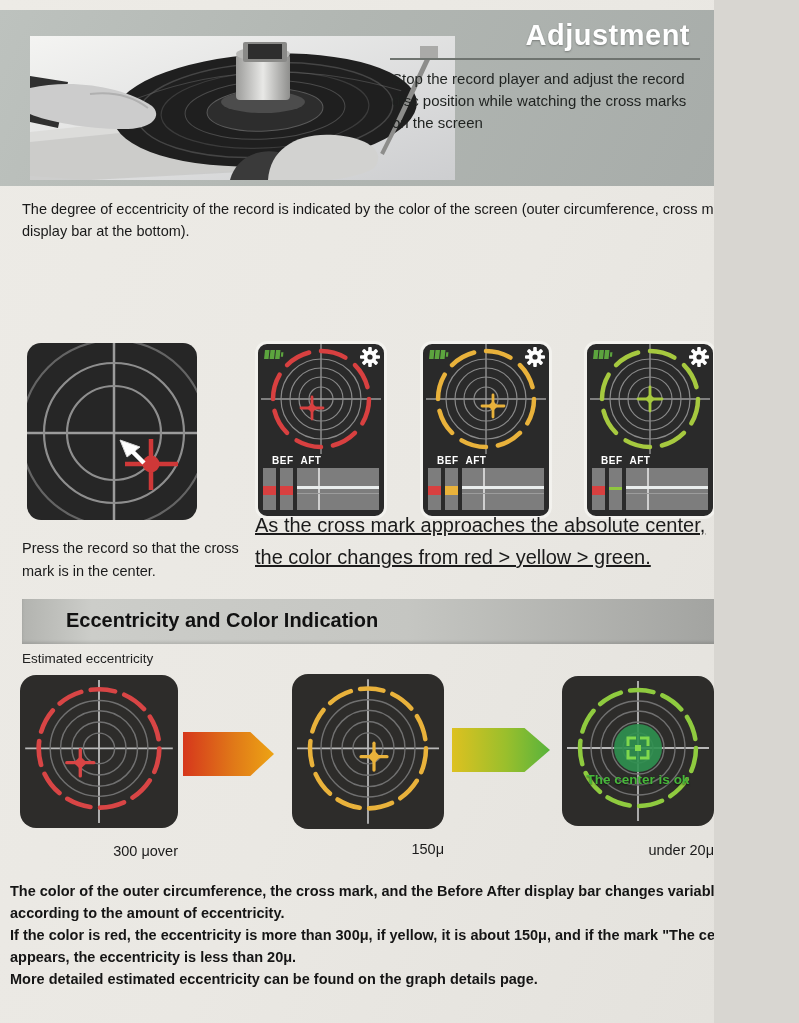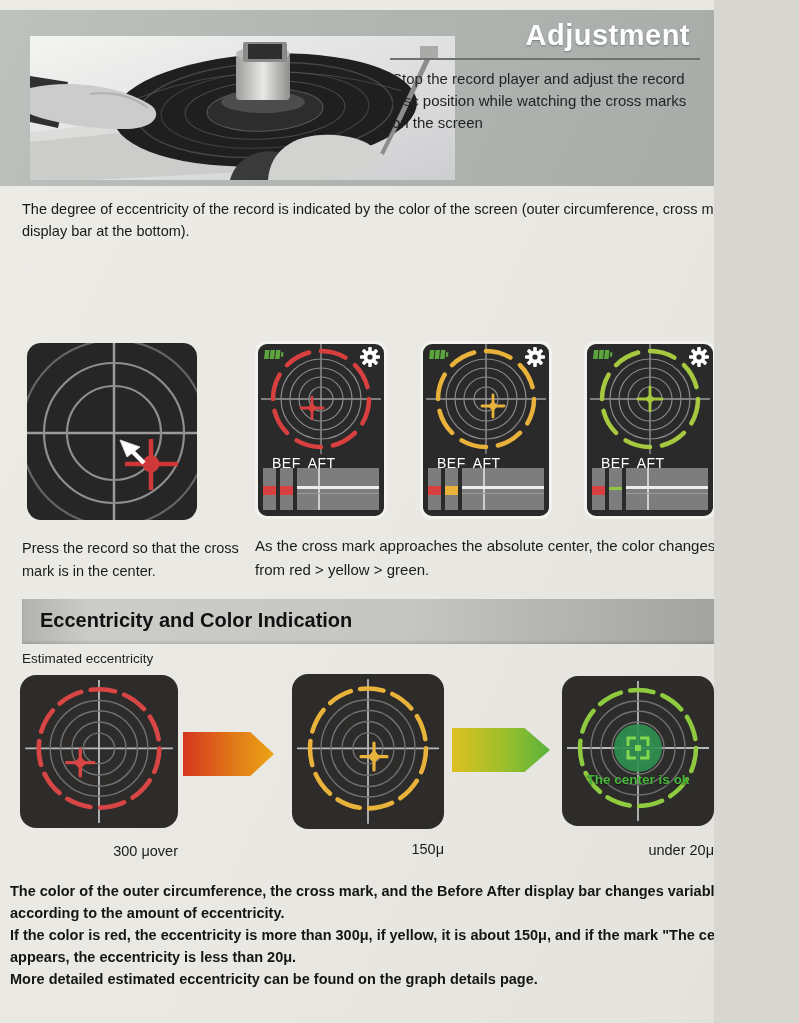--- a/index.html
+++ b/index.html
@@ -34,42 +34,42 @@
     background:#2a2a2a; border:3px solid #f3f2ee; border-radius:12px; }
   .d-red    { left:255px; --accent:#d84040; }
   .d-yellow { left:420px; --accent:#e9b23b; }
   .d-green  { left:584px; --accent:#a6c93f; }
   .device svg.radar { position:absolute; left:0; top:0; }
   .device .dash  { fill:none; stroke:var(--accent); stroke-width:4.5; stroke-linecap:round; }
   .device .ring  { fill:none; stroke:#8a8a8a; stroke-width:1.2; }
   .device .ch    { stroke:#9c9c9c; stroke-width:1.3; }
   .device .mark-l{ stroke:var(--accent); stroke-width:2.8; stroke-linecap:round; }
   .device .mark-c{ fill:var(--accent); }
-  .befaft { position:absolute; left:7px; top:111px; color:#fff; font-size:14px; font-weight:400; letter-spacing:.5px;padding-left:7px; }
+  .befaft { position:absolute; left:7px; top:111px; color:#fff; font-size:10px; font-weight:700; letter-spacing:.5px;padding-left:7px; }
   .befaft span { margin-right:7px; }
   .bars { position:absolute; left:5px; right:5px; top:124px; bottom:6px; display:flex; gap:4px; }
   .vbar { width:13px; background:#7d7d7d; position:relative; }
   .seg  { position:absolute; left:0; right:0; top:42%; height:9px; }
   .bef-seg { background:#d84040; }
   .d-red    .aft-seg { background:#d84040; }
   .d-yellow .aft-seg { background:#e9b23b; }
   .d-green  .aft-seg { background:#8fc63f; height:3px; top:46%; }
   .graph { flex:1; background:#7d7d7d; position:relative; }
   .gv  { position:absolute; top:0; bottom:0; left:26%; width:2px; background:#cfcfcf; }
   .gh  { position:absolute; left:0; right:0; top:44%; height:3px; background:#e9eded; }
   .gh2 { position:absolute; left:0; right:0; top:60%; height:1px; background:#9c9c9c; }
 
   
   .cap-left  { position:absolute; left:22px;  top:537px; width:232px; font-size:14.5px; line-height:1.6; }
-  .cap-right { position:absolute; left:255px; top:534px; width:478px; font-size:15px; line-height:1.6; }
+  .cap-right { position:absolute; left:255px; top:509px; width:478px; font-size:20px; line-height:1.6;text-decoration:underline; }
 
   
   .section-bar { position:absolute; left:22px; top:599px; width:700px; height:45px;
     background:linear-gradient(90deg,#b2b3af 0%,#cccdc9 10%,#c5c6c2 55%,#a2a3a0 100%);
-    box-shadow:inset 0 -2px 3px rgba(0,0,0,.12); }
+    box-shadow:inset 0 -2px 3px rgba(0,0,0,.12);padding-left:26px; }
   .section-bar span { display:block; padding:10px 0 0 18px; font-size:20px; font-weight:700; color:#111; }
   .subtitle { position:absolute; left:22px; top:651px; font-size:13.5px; color:#222; }
 
   
   .target { position:absolute; background:#2d2c2a; border-radius:16px; overflow:hidden; }
   .t1 { left:20px;  top:675px; width:158px; height:153px; --accent:#d84545; }
   .t2 { left:292px; top:674px; width:152px; height:155px; --accent:#e9b23b; }
   .t3 { left:562px; top:676px; width:152px; height:150px; --accent:#8fcb3f; }
   .target svg { width:100%; height:100%; }
   .target .dash  { fill:none; stroke:var(--accent); stroke-width:4.5; stroke-linecap:round; }

